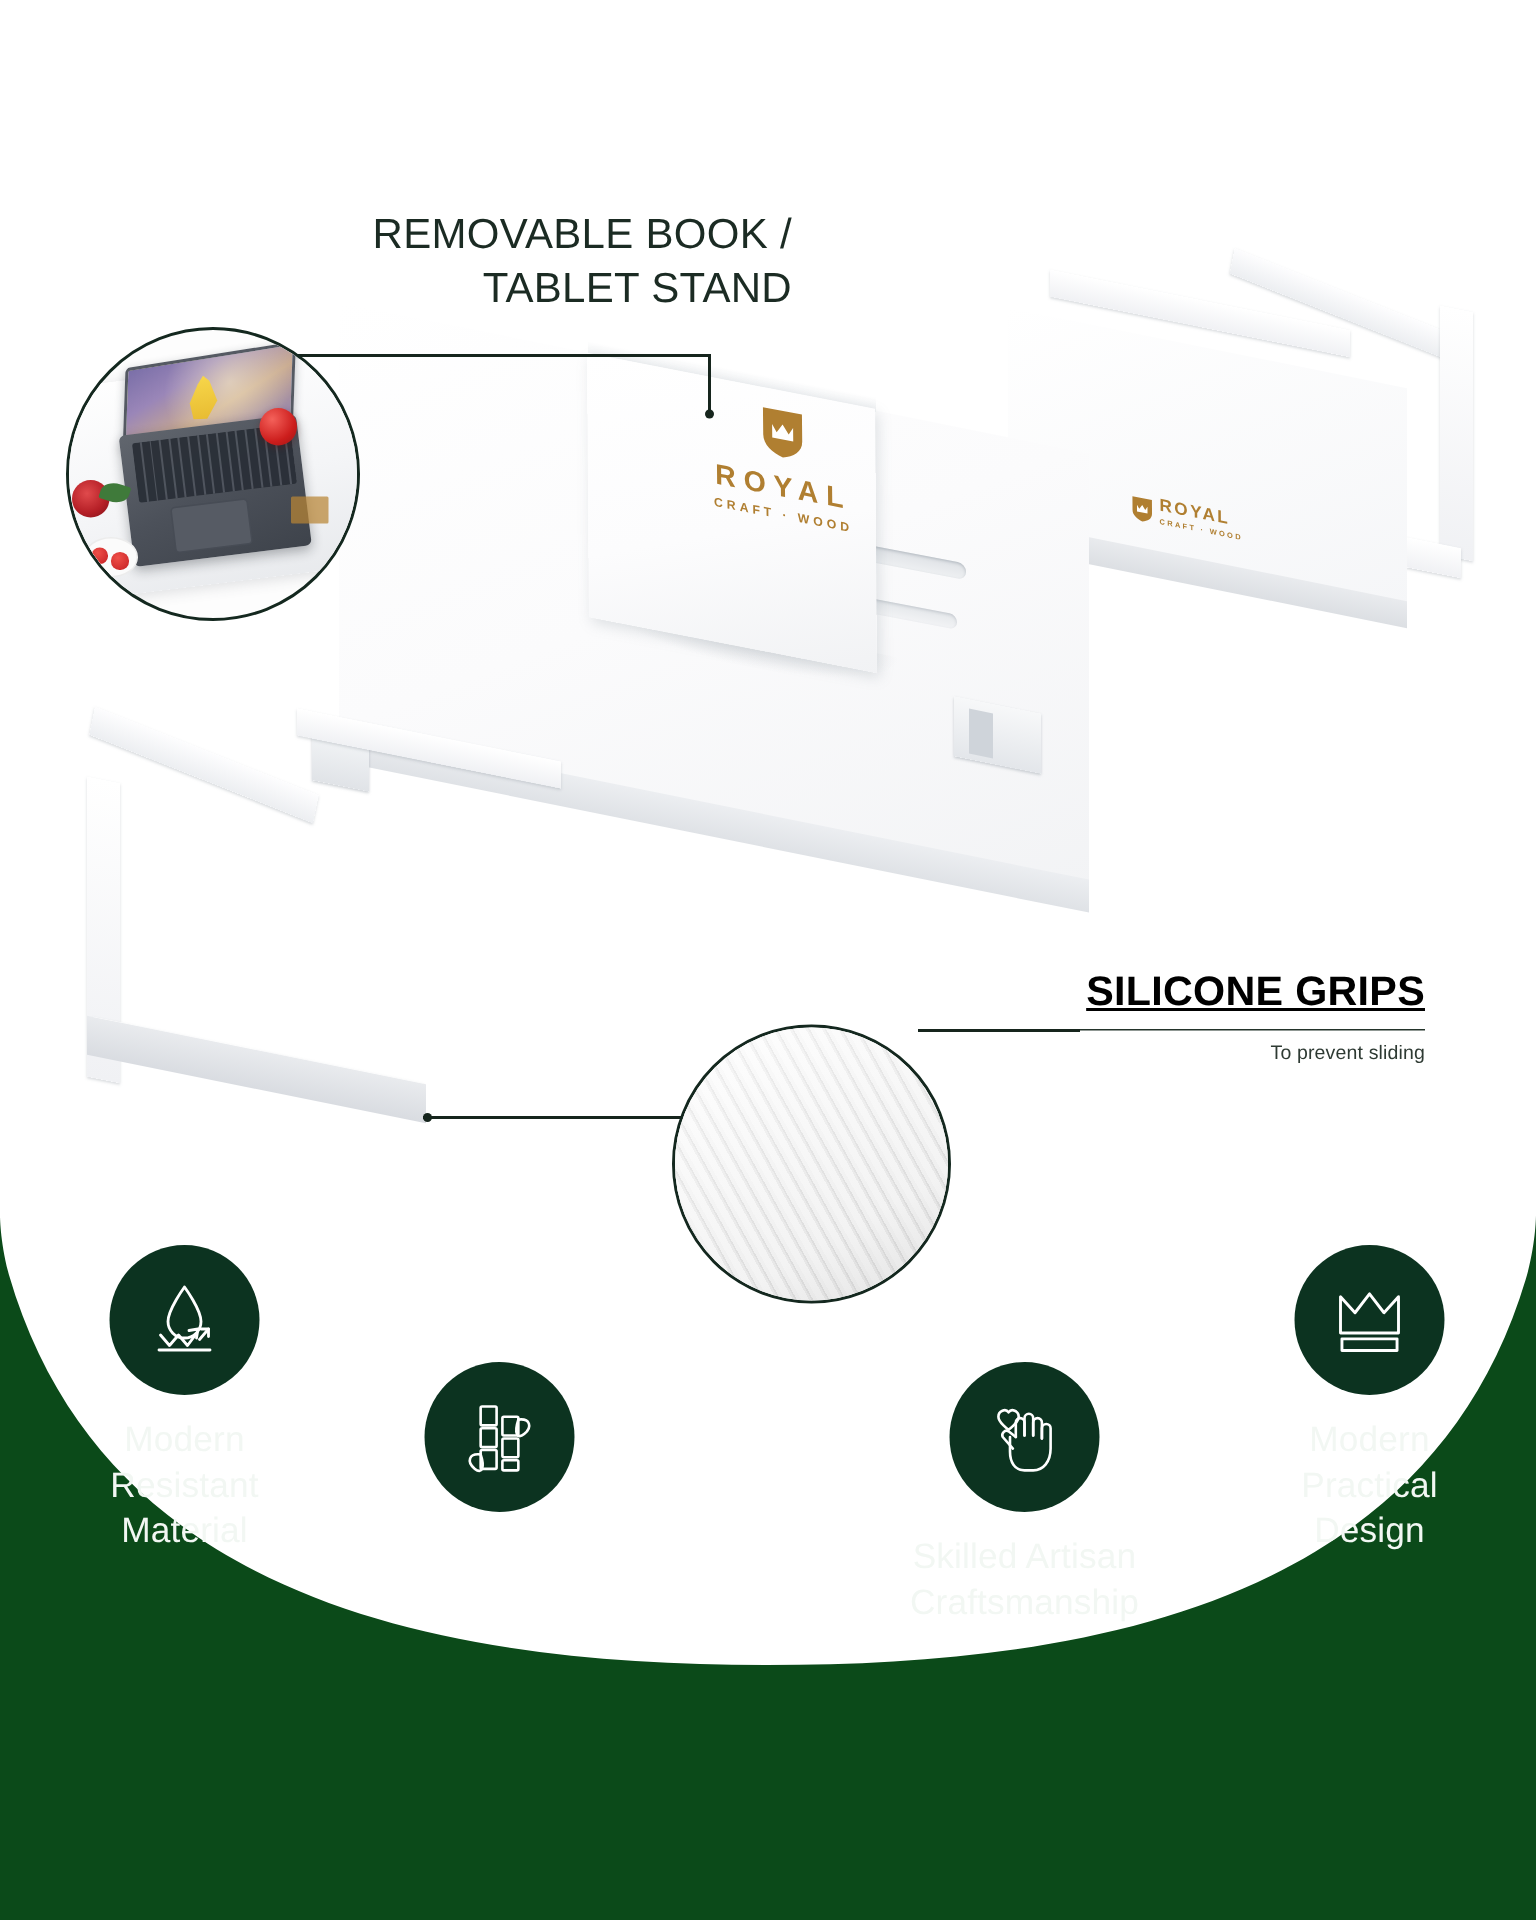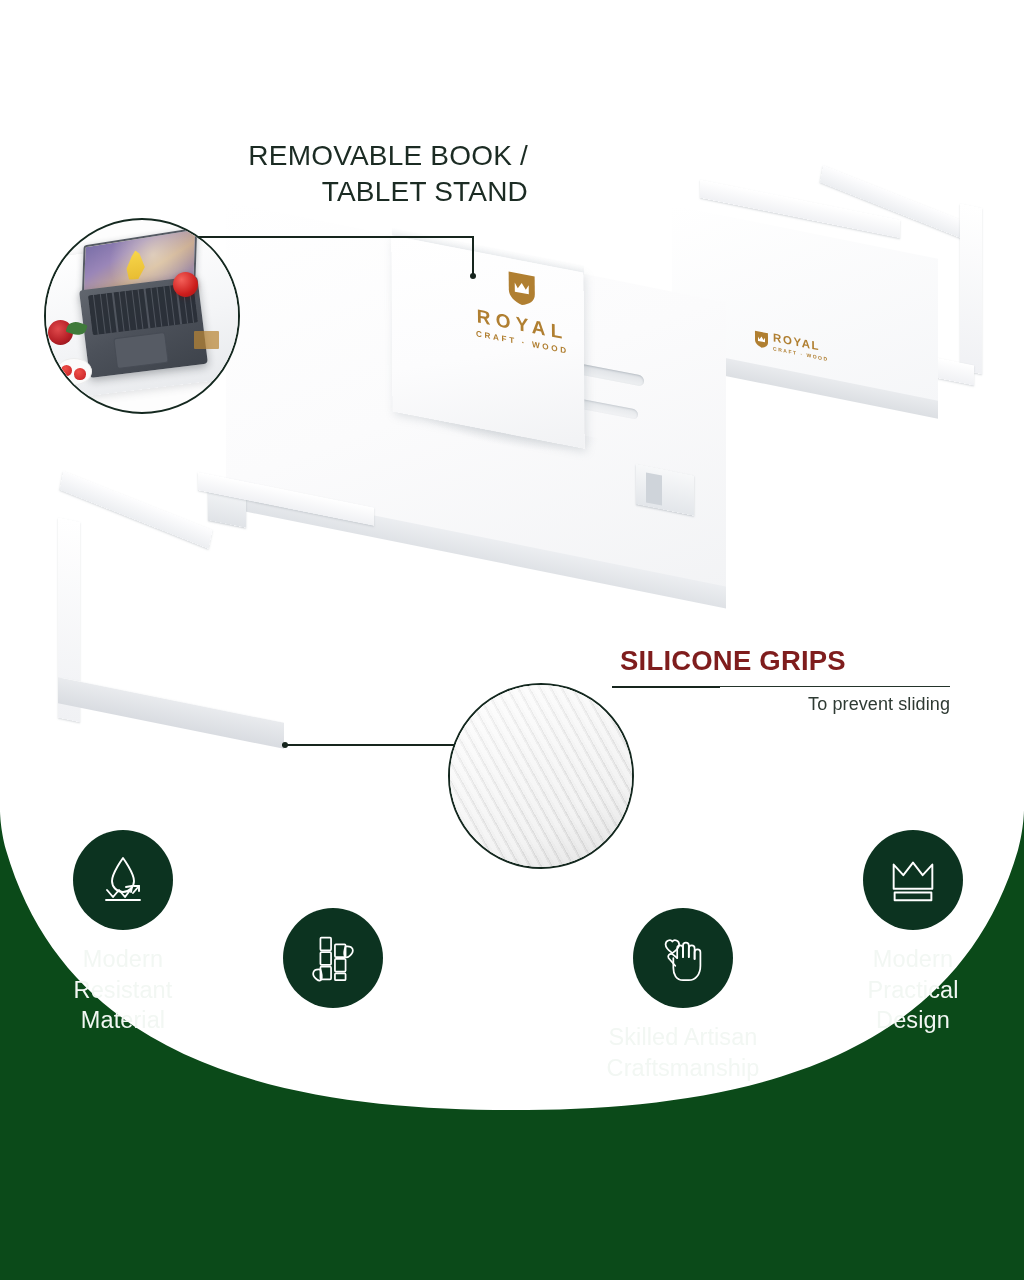--- a/index.html
+++ b/index.html
@@ -22,28 +22,28 @@
   }
   #callout-stand .headline {
     font-size:28px; font-weight:normal; letter-spacing:0.2px;
     color:#1b2b23; line-height:1.30; text-align:right;
     white-space:pre-line;
   }
 
   
   #callout-grips { position:absolute; left:620px; top:645px; width:330px; }
   #callout-grips .headline {
-    font-size:27.5px; font-weight:bold; color:#7f1d1d;
-    letter-spacing:0.2px; text-align:left; line-height:1.15;
+    font-size:27.5px; font-weight:bold; color:#000000;
+    letter-spacing:0.2px; text-align:right; line-height:1.15;text-decoration:underline;
   }
   #callout-grips .rule {
     height:1.4px; background:#23332a; margin:9px 0 7px 0; width:100%;
   }
   #callout-grips .sub {
-    font-size:18px; color:#2e3a33; text-align:right; letter-spacing:0.1px;
+    font-size:13px; color:#2e3a33; text-align:right; letter-spacing:0.1px;
   }
 
   
   .leader { position:absolute; }
   .leader .h { position:absolute; height:1.6px; background:#16251d; }
   .leader .v { position:absolute; width:1.6px; background:#16251d; }
   .leader .dot {
     position:absolute; width:6px; height:6px; border-radius:50%;
     background:#16251d;
   }

